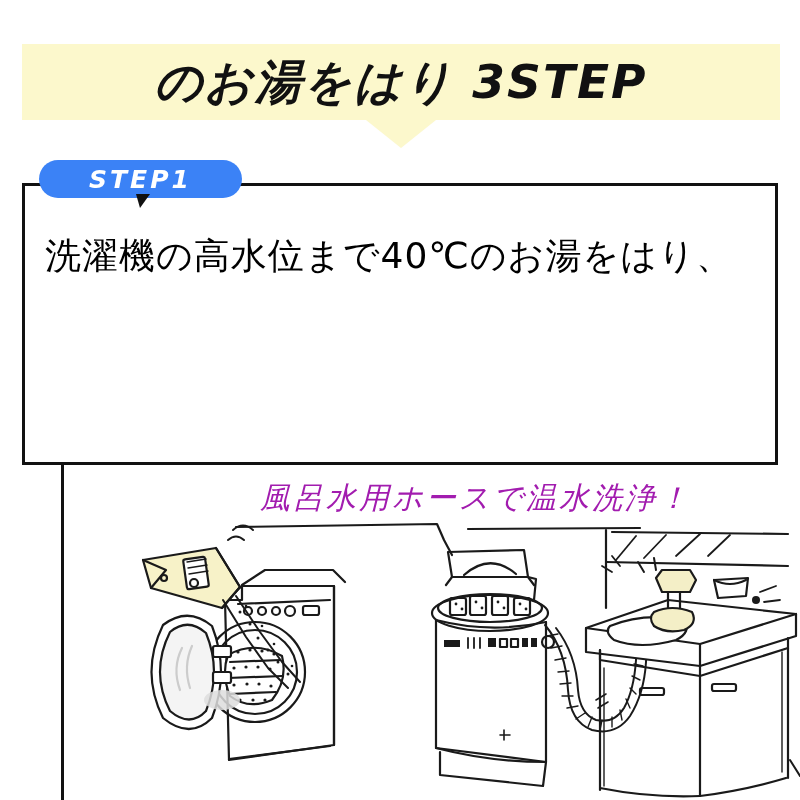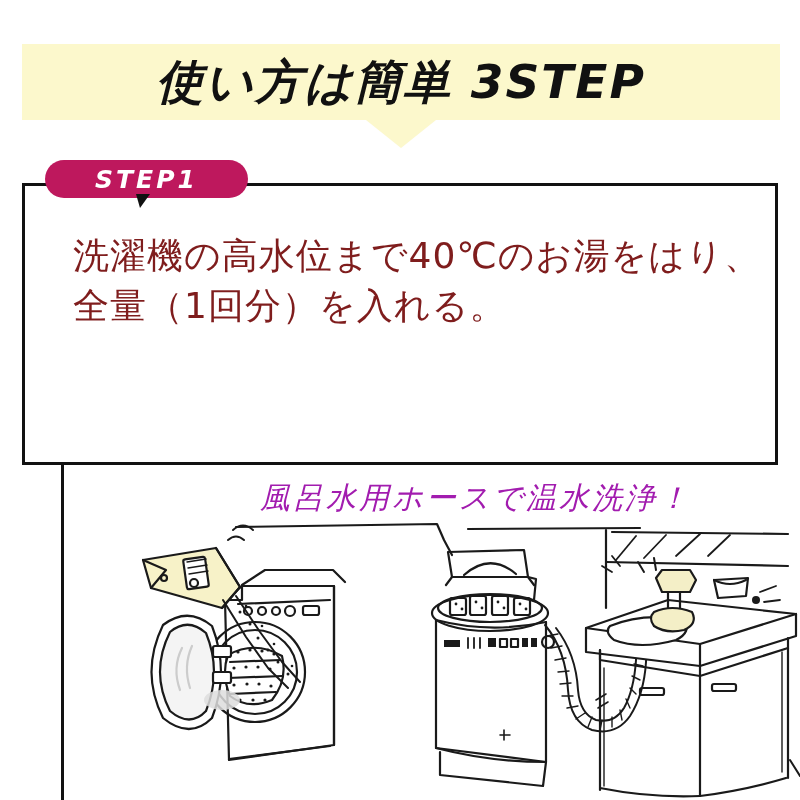--- a/index.html
+++ b/index.html
@@ -61,25 +61,25 @@
     left: 22px;
     top: 183px;
     width: 756px;
     height: 282px;
     border: 3px solid #111111;
     box-sizing: border-box;
     background: transparent;
   }
   .step-pill {
     position: absolute;
-    left: 45px;
+    left: 39px;
     top: 160px;
     width: 203px;
     height: 38px;
-    background: #be185d;
+    background: #3b82f6;
     border-radius: 19px;
     display: flex;
     align-items: center;
     justify-content: center;
   }
   .step-pill-label {
     color: #ffffff;
     font-family: "DejaVu Sans", sans-serif;
     font-size: 25px;
     font-weight: bold;
@@ -102,24 +102,23 @@
   .body-text {
     position: absolute;
     left: 45px;
     top: 231px;
     width: 710px;
   }
   .body-line {
     font-family: "DejaVu Sans", sans-serif;
     font-size: 36px;
     line-height: 50px;
-    color: #7f1d1d;
+    color: #000000;
     letter-spacing: 1px;
     white-space: nowrap;
-    margin-left: 28px;
   }
 
   
   .connector-vert {
     position: absolute;
     left: 61px;
     top: 465px;
     width: 3px;
     height: 335px;
     background: #111111;
@@ -147,34 +146,33 @@
     height: 800px;
     pointer-events: none;
   }
 </style>
 </head>
 <body>
 
 <div id="page">
 
   <div class="banner">
-    <div class="banner-title">使い方は簡単 3STEP</div>
+    <div class="banner-title">のお湯をはり 3STEP</div>
   </div>
   <div class="banner-tail"></div>
 
   <div class="step-box"></div>
 
   <div class="step-pill">
     <span class="step-pill-label">STEP1</span>
   </div>
   <div class="step-pill-notch"></div>
 
   <div class="body-text">
     <div class="body-line">洗濯機の高水位まで40℃のお湯をはり、</div>
-    <div class="body-line">全量（1回分）を入れる。</div>
   </div>
 
   <div class="connector-vert"></div>
 
   <div class="caption">風呂水用ホースで温水洗浄！</div>
 
   <svg class="illus" viewBox="0 0 800 800">
     <g fill="none" stroke="#1a1a1a" stroke-width="2.2" stroke-linecap="round" stroke-linejoin="round">
 
       <g>

